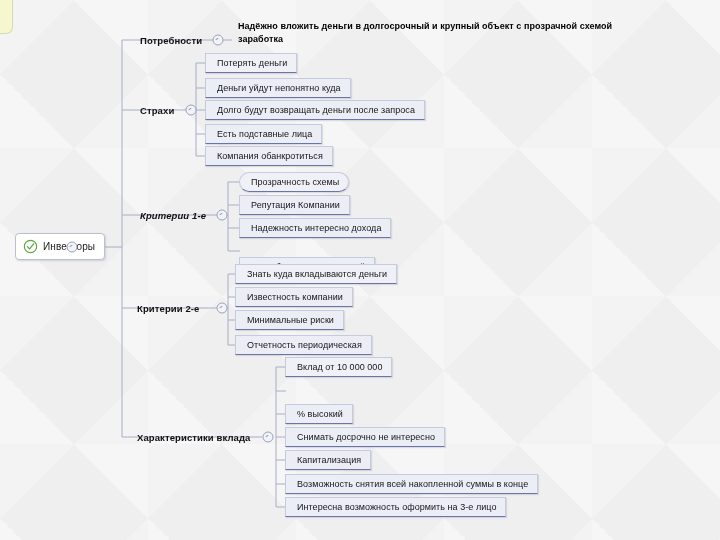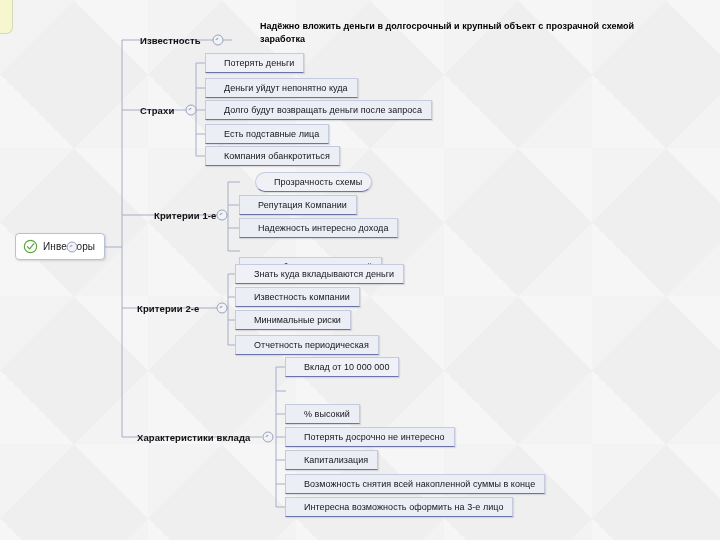--- a/index.html
+++ b/index.html
@@ -122,21 +122,21 @@
     background: #9aa3bd;
     transform: rotate(-32deg);
   }
 
   
   .leaf {
     position: absolute;
     font-size: 9px;
     color: #15151c;
     white-space: nowrap;
-    padding: 3px 9px 3px 18px;
+    padding: 3px 9px 3px 11px;
     background: #eceef5;
     border: 1px solid #c6cade;
     border-bottom: 1px solid #6b74a8;
     box-shadow: 1px 1px 1px rgba(130,132,150,0.22);
     z-index: 3;
     transform: translateY(-50%);
     line-height: 12px;
     letter-spacing: 0.05px;
   }
 
@@ -150,21 +150,20 @@
     white-space: normal;
     font-weight: bold;
     width: 386px;
     background: transparent;
     border: none;
     border-bottom: none;
     box-shadow: none;
     padding: 0;
     line-height: 13px;
     color: #000000;
-    margin-left: 22px;
   }
 </style>
 </head>
 <body>
 
 <div id="canvas">
 
   <div class="sticky-note"></div>
 
   <svg id="wires" viewBox="0 0 720 540" xmlns="http://www.w3.org/2000/svg">
@@ -216,53 +215,53 @@
 
   <div class="root-node">
     <svg class="check-icon" viewBox="0 0 20 20">
       <circle cx="10" cy="10" r="8.2" fill="#ffffff" stroke="#5aa83f" stroke-width="1.6"></circle>
       <path d="M5.8 10.2 L8.7 13.2 L14.3 6.4" fill="none" stroke="#5aa83f" stroke-width="1.7" stroke-linecap="round" stroke-linejoin="round"></path>
     </svg>
     <span class="root-label">Инвесторы</span>
   </div>
   <div class="handle" style="left:72px; top:247px;"></div>
 
-  <div class="branch-label" style="left:140px; top:40px;">Известность</div>
+  <div class="branch-label" style="left:140px; top:40px;">Потребности</div>
   <div class="handle" style="left:218px; top:40px;"></div>
 
   <div class="branch-label" style="left:140px; top:110px;">Страхи</div>
   <div class="handle" style="left:191px; top:110px;"></div>
 
-  <div class="branch-label" style="left:154px; top:215px;">Критерии 1-е</div>
+  <div class="branch-label" style="left:140px; top:215px;font-style:italic;">Критерии 1-е</div>
   <div class="handle" style="left:222px; top:215px;"></div>
 
   <div class="branch-label" style="left:137px; top:308px;">Критерии 2-е</div>
   <div class="handle" style="left:222px; top:308px;"></div>
 
   <div class="branch-label" style="left:137px; top:437px;">Характеристики вклада</div>
   <div class="handle" style="left:268px; top:437px;"></div>
 
   <div class="leaf headline" style="left:238px; top:33px;">Надёжно вложить деньги в долгосрочный и крупный объект с прозрачной схемой заработка</div>
 
   <div class="leaf plain" style="left:205px; top:63px;">Потерять деньги</div>
   <div class="leaf" style="left:205px; top:88px;">Деньги уйдут непонятно куда</div>
   <div class="leaf" style="left:205px; top:110px;">Долго будут возвращать деньги после запроса</div>
   <div class="leaf" style="left:205px; top:134px;">Есть подставные лица</div>
   <div class="leaf" style="left:205px; top:156px;">Компания обанкротиться</div>
 
-  <div class="leaf plain" style="left:255px; top:182px;border-radius:10px;">Прозрачность схемы</div>
+  <div class="leaf plain" style="left:239px; top:182px;border-radius:10px;">Прозрачность схемы</div>
   <div class="leaf" style="left:239px; top:205px;">Репутация Компании</div>
   <div class="leaf" style="left:239px; top:228px;">Надежность интересно дохода</div>
   <div class="leaf" style="left:239px; top:267px;">Рентабильность вложеный</div>
 
   <div class="leaf plain" style="left:235px; top:274px;">Знать куда вкладываются деньги</div>
   <div class="leaf" style="left:235px; top:297px;">Известность компании</div>
   <div class="leaf" style="left:235px; top:320px;">Минимальные риски</div>
   <div class="leaf" style="left:235px; top:345px;">Отчетность периодическая</div>
 
   <div class="leaf plain" style="left:285px; top:367px;">Вклад от 10 000 000</div>
   <div class="leaf" style="left:285px; top:414px;">% высокий</div>
-  <div class="leaf" style="left:285px; top:437px;">Потерять досрочно не интересно</div>
+  <div class="leaf" style="left:285px; top:437px;">Снимать досрочно не интересно</div>
   <div class="leaf" style="left:285px; top:460px;">Капитализация</div>
   <div class="leaf" style="left:285px; top:484px;">Возможность снятия всей накопленной суммы в конце</div>
   <div class="leaf" style="left:285px; top:507px;">Интересна  возможность оформить на 3-е лицо</div>
 
 </div>
 
 </body></html>

